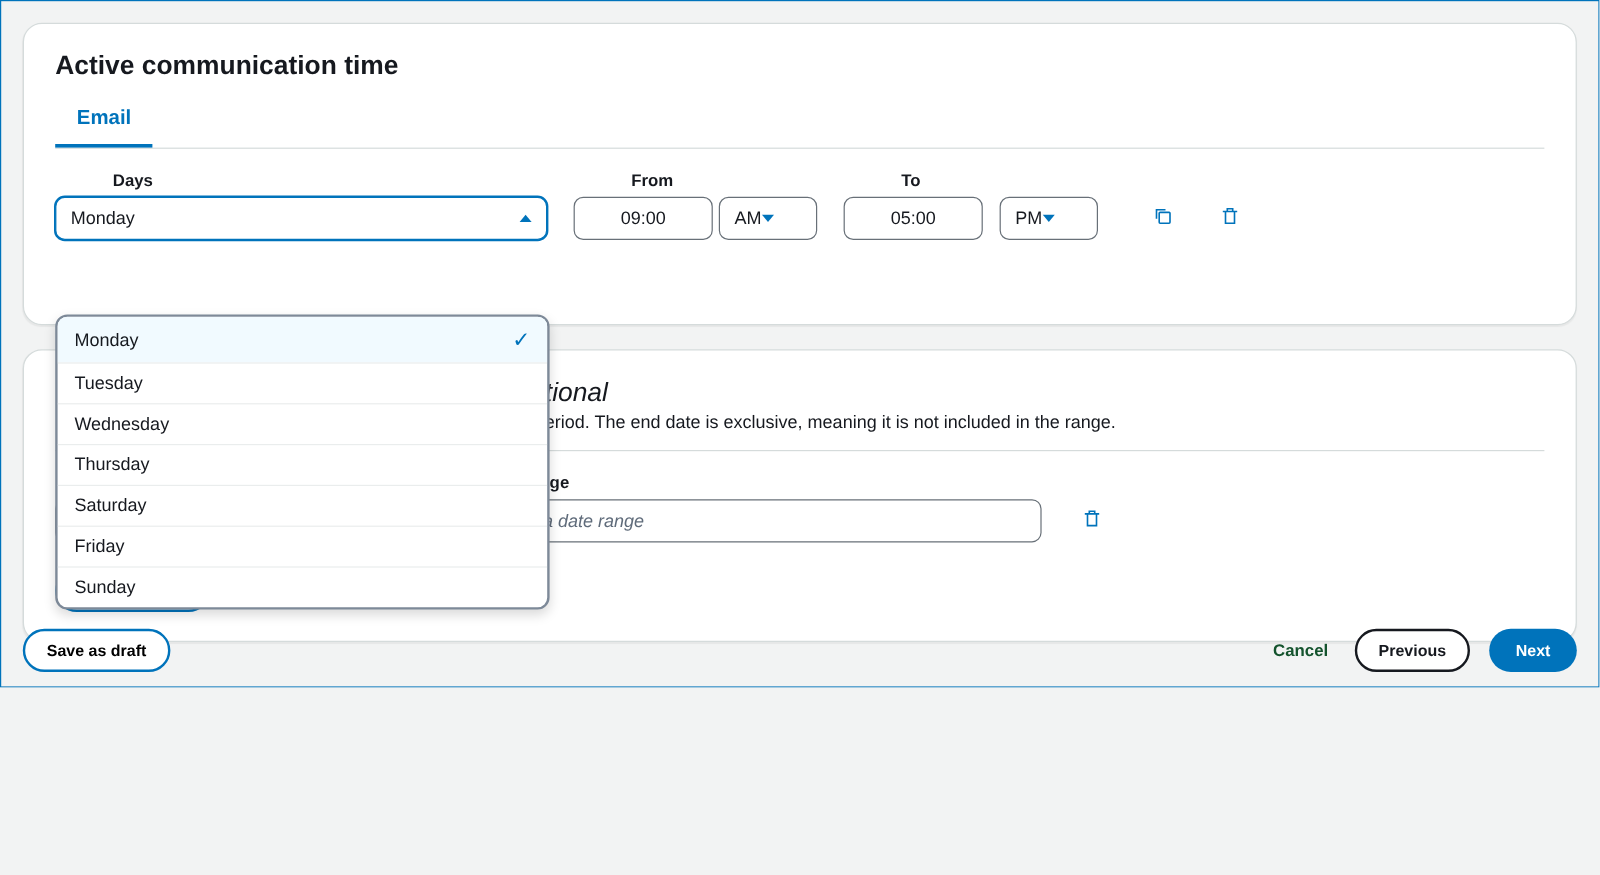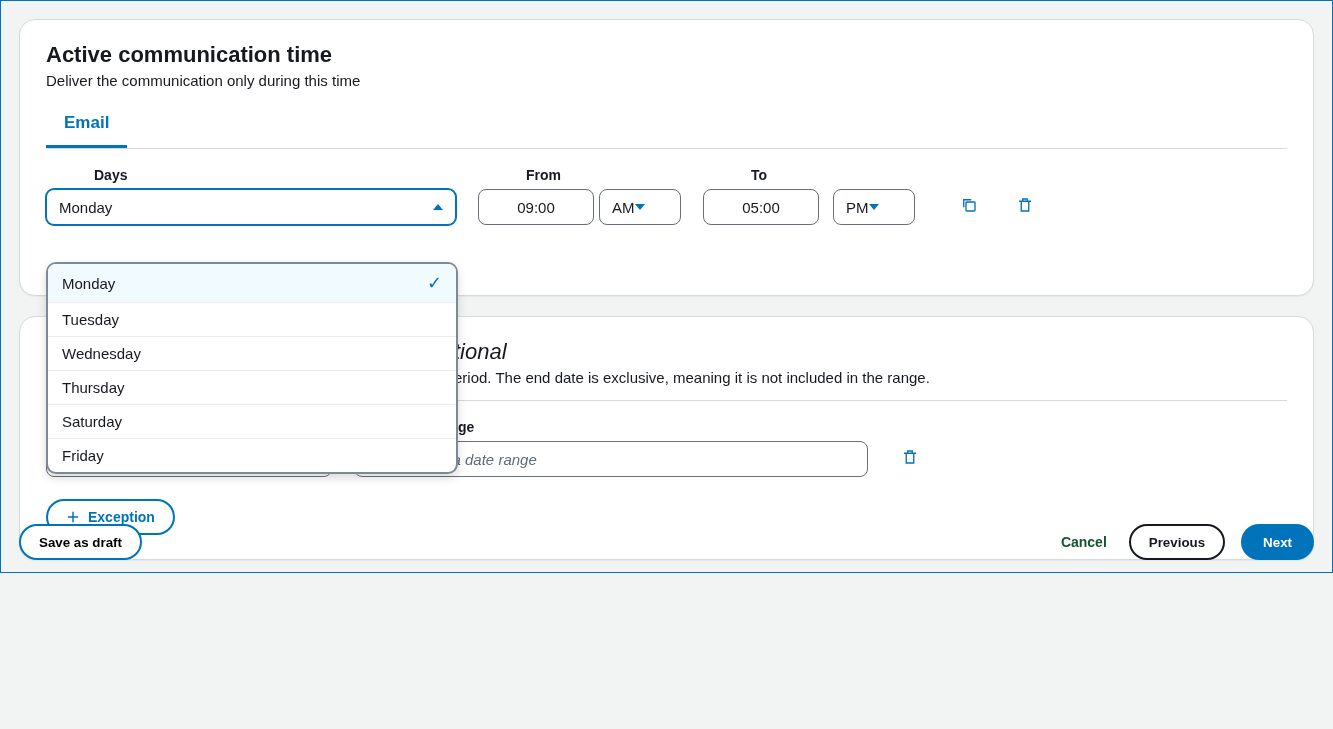--- a/index.html
+++ b/index.html
@@ -124,21 +124,20 @@
     .btn-outline.blue { border-color: #0073bb; color: #000000; }
     .btn-primary { background: #0073bb; color: #fff; border: none; font-weight: 700; height: 36px; padding: 0 22px; border-radius: 20px; cursor: pointer; }
   </style>
 </head>
 <body>
 
 <div class="page">
 
   <div class="card" style="position:relative; padding-bottom:70px;">
     <h2>Active communication time</h2>
-    <p class="desc">Deliver the communication only during this time</p>
 
     <div class="tabs">
       <span class="tab">Email</span>
     </div>
 
     <div class="row">
 
       <div class="field">
         <span class="field-label">Days</span>
         <div class="select-box open">
@@ -200,20 +199,23 @@
           <span>Wednesday</span>
         </div>
         <div class="opt">
           <span>Thursday</span>
         </div>
         <div class="opt">
           <span>Saturday</span>
         </div>
         <div class="opt">
           <span>Friday</span>
+        </div>
+        <div class="opt">
+          <span>Sunday</span>
         </div>
       </div>
   </div>
 
   <div class="card" style="margin-top:-2px;">
     <h2 style="font-size:22px; margin-left:408px;">
       <span class="optional">tional</span>
     </h2>
     <p class="desc" style="margin-left:408px;">
       <span>eriod. The end date is exclusive, meaning it is not included in the range.</span>

